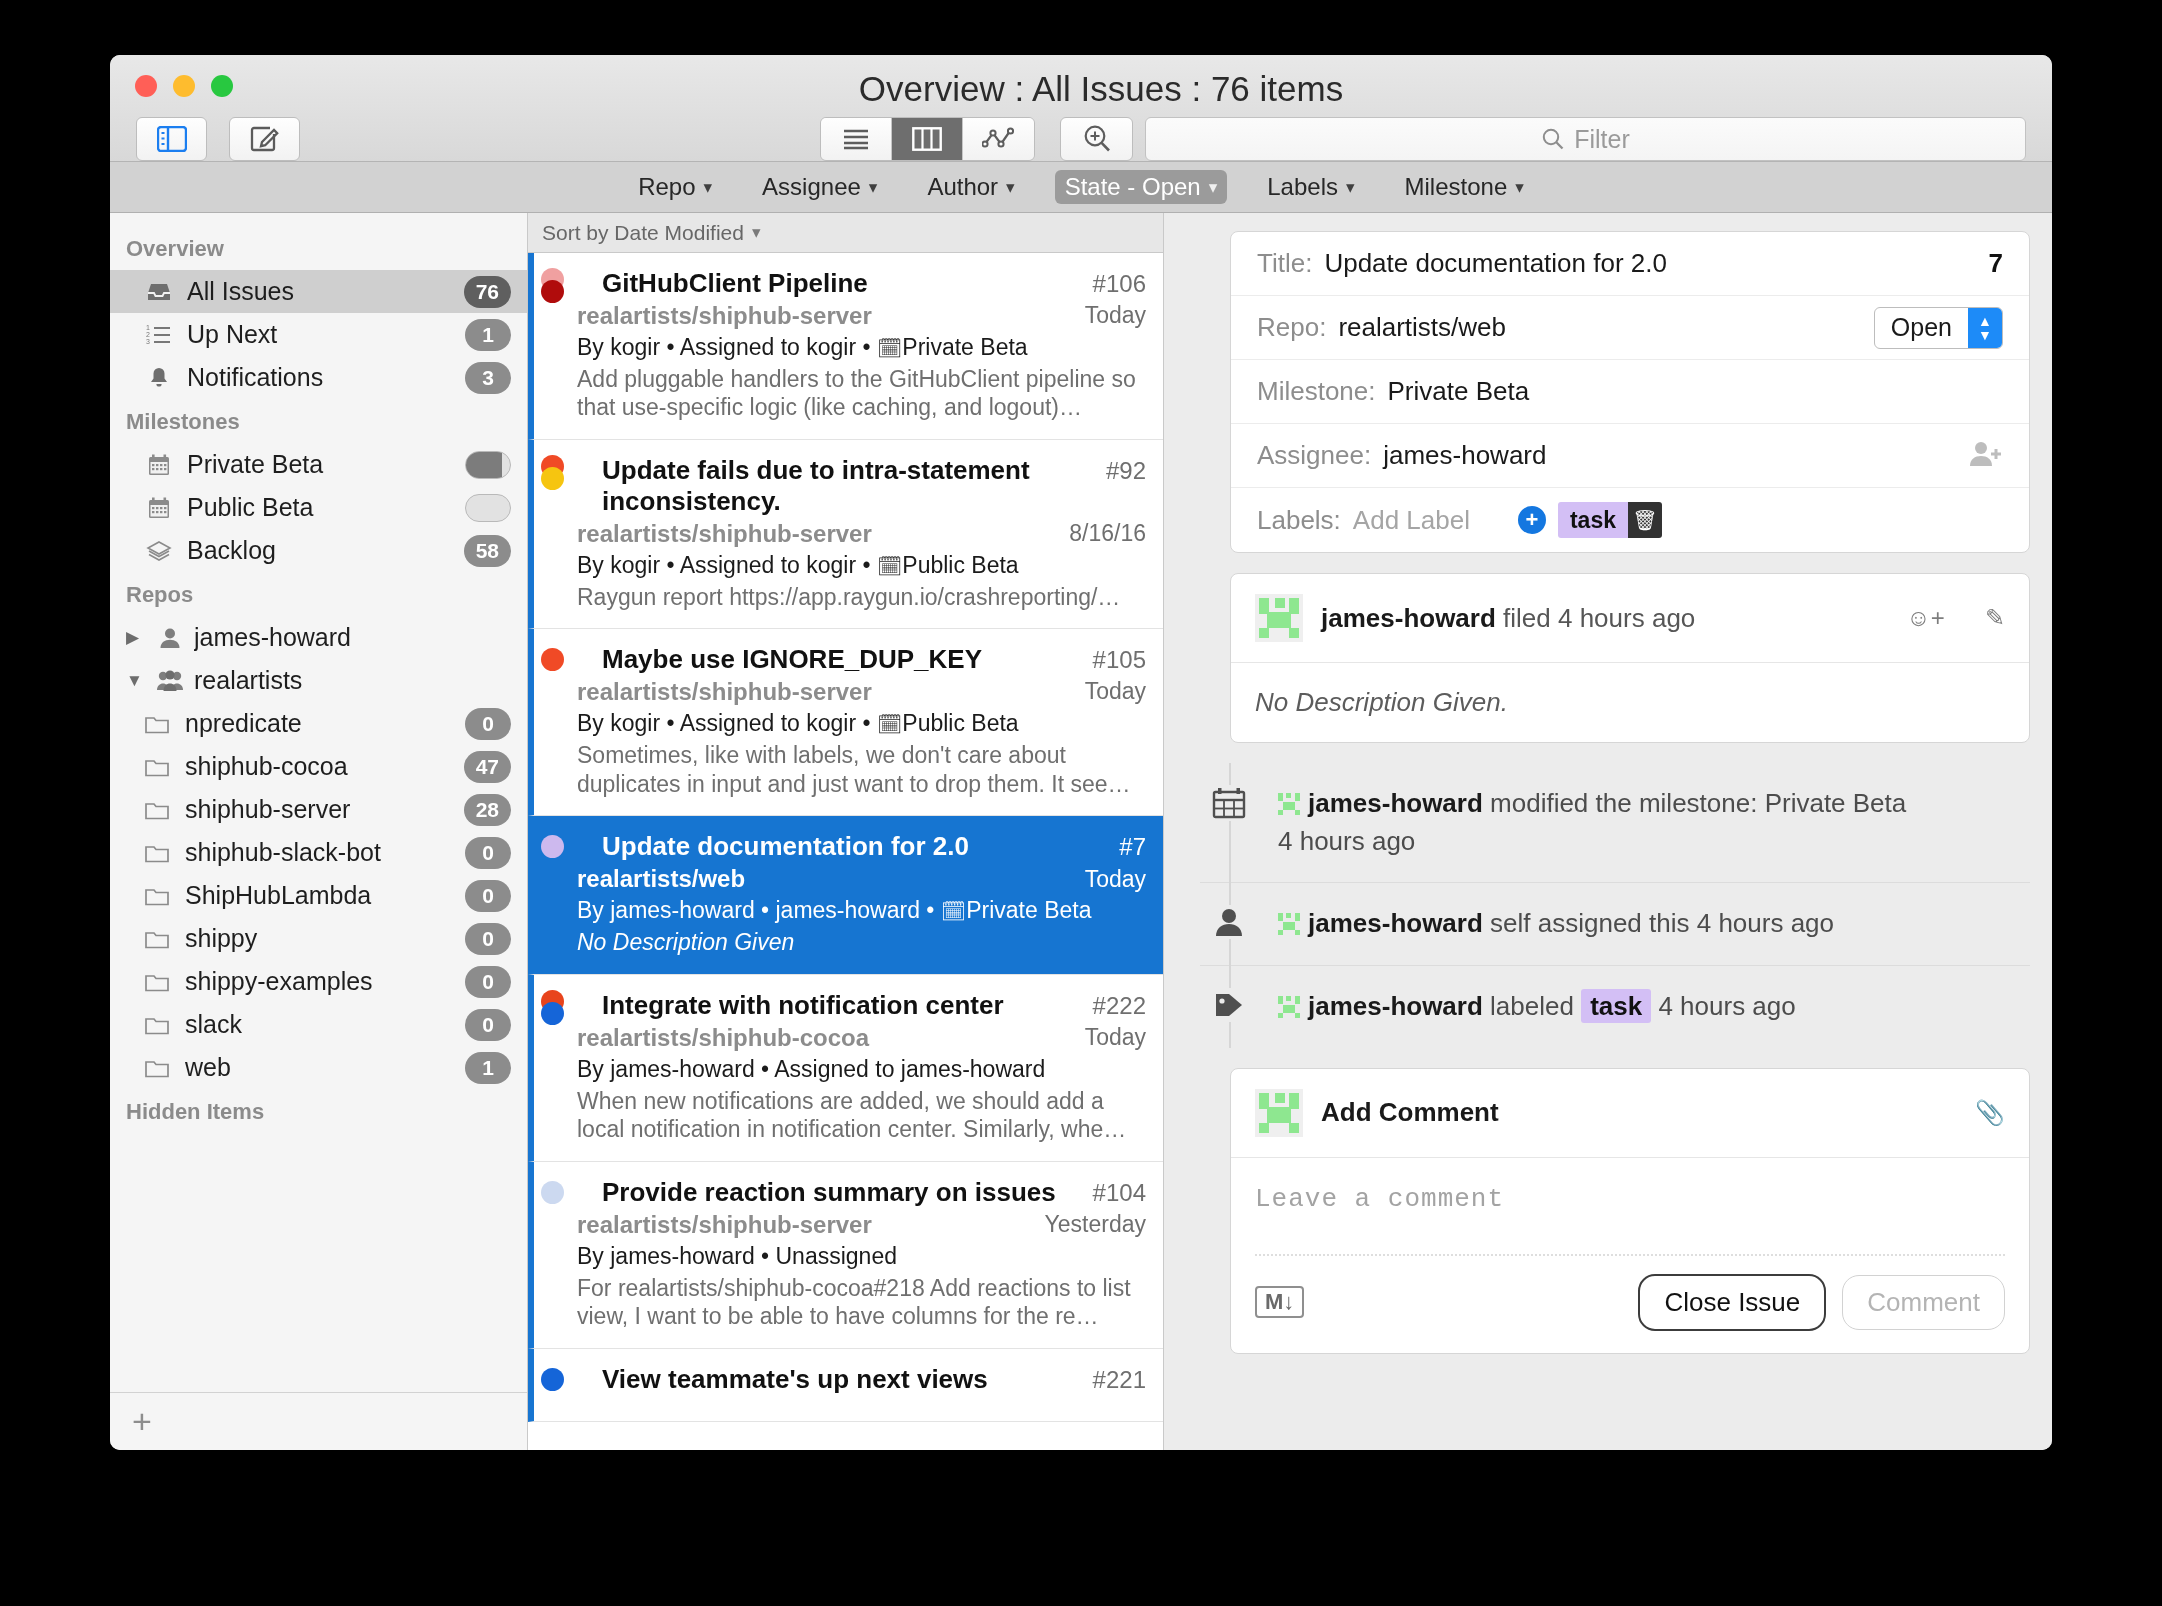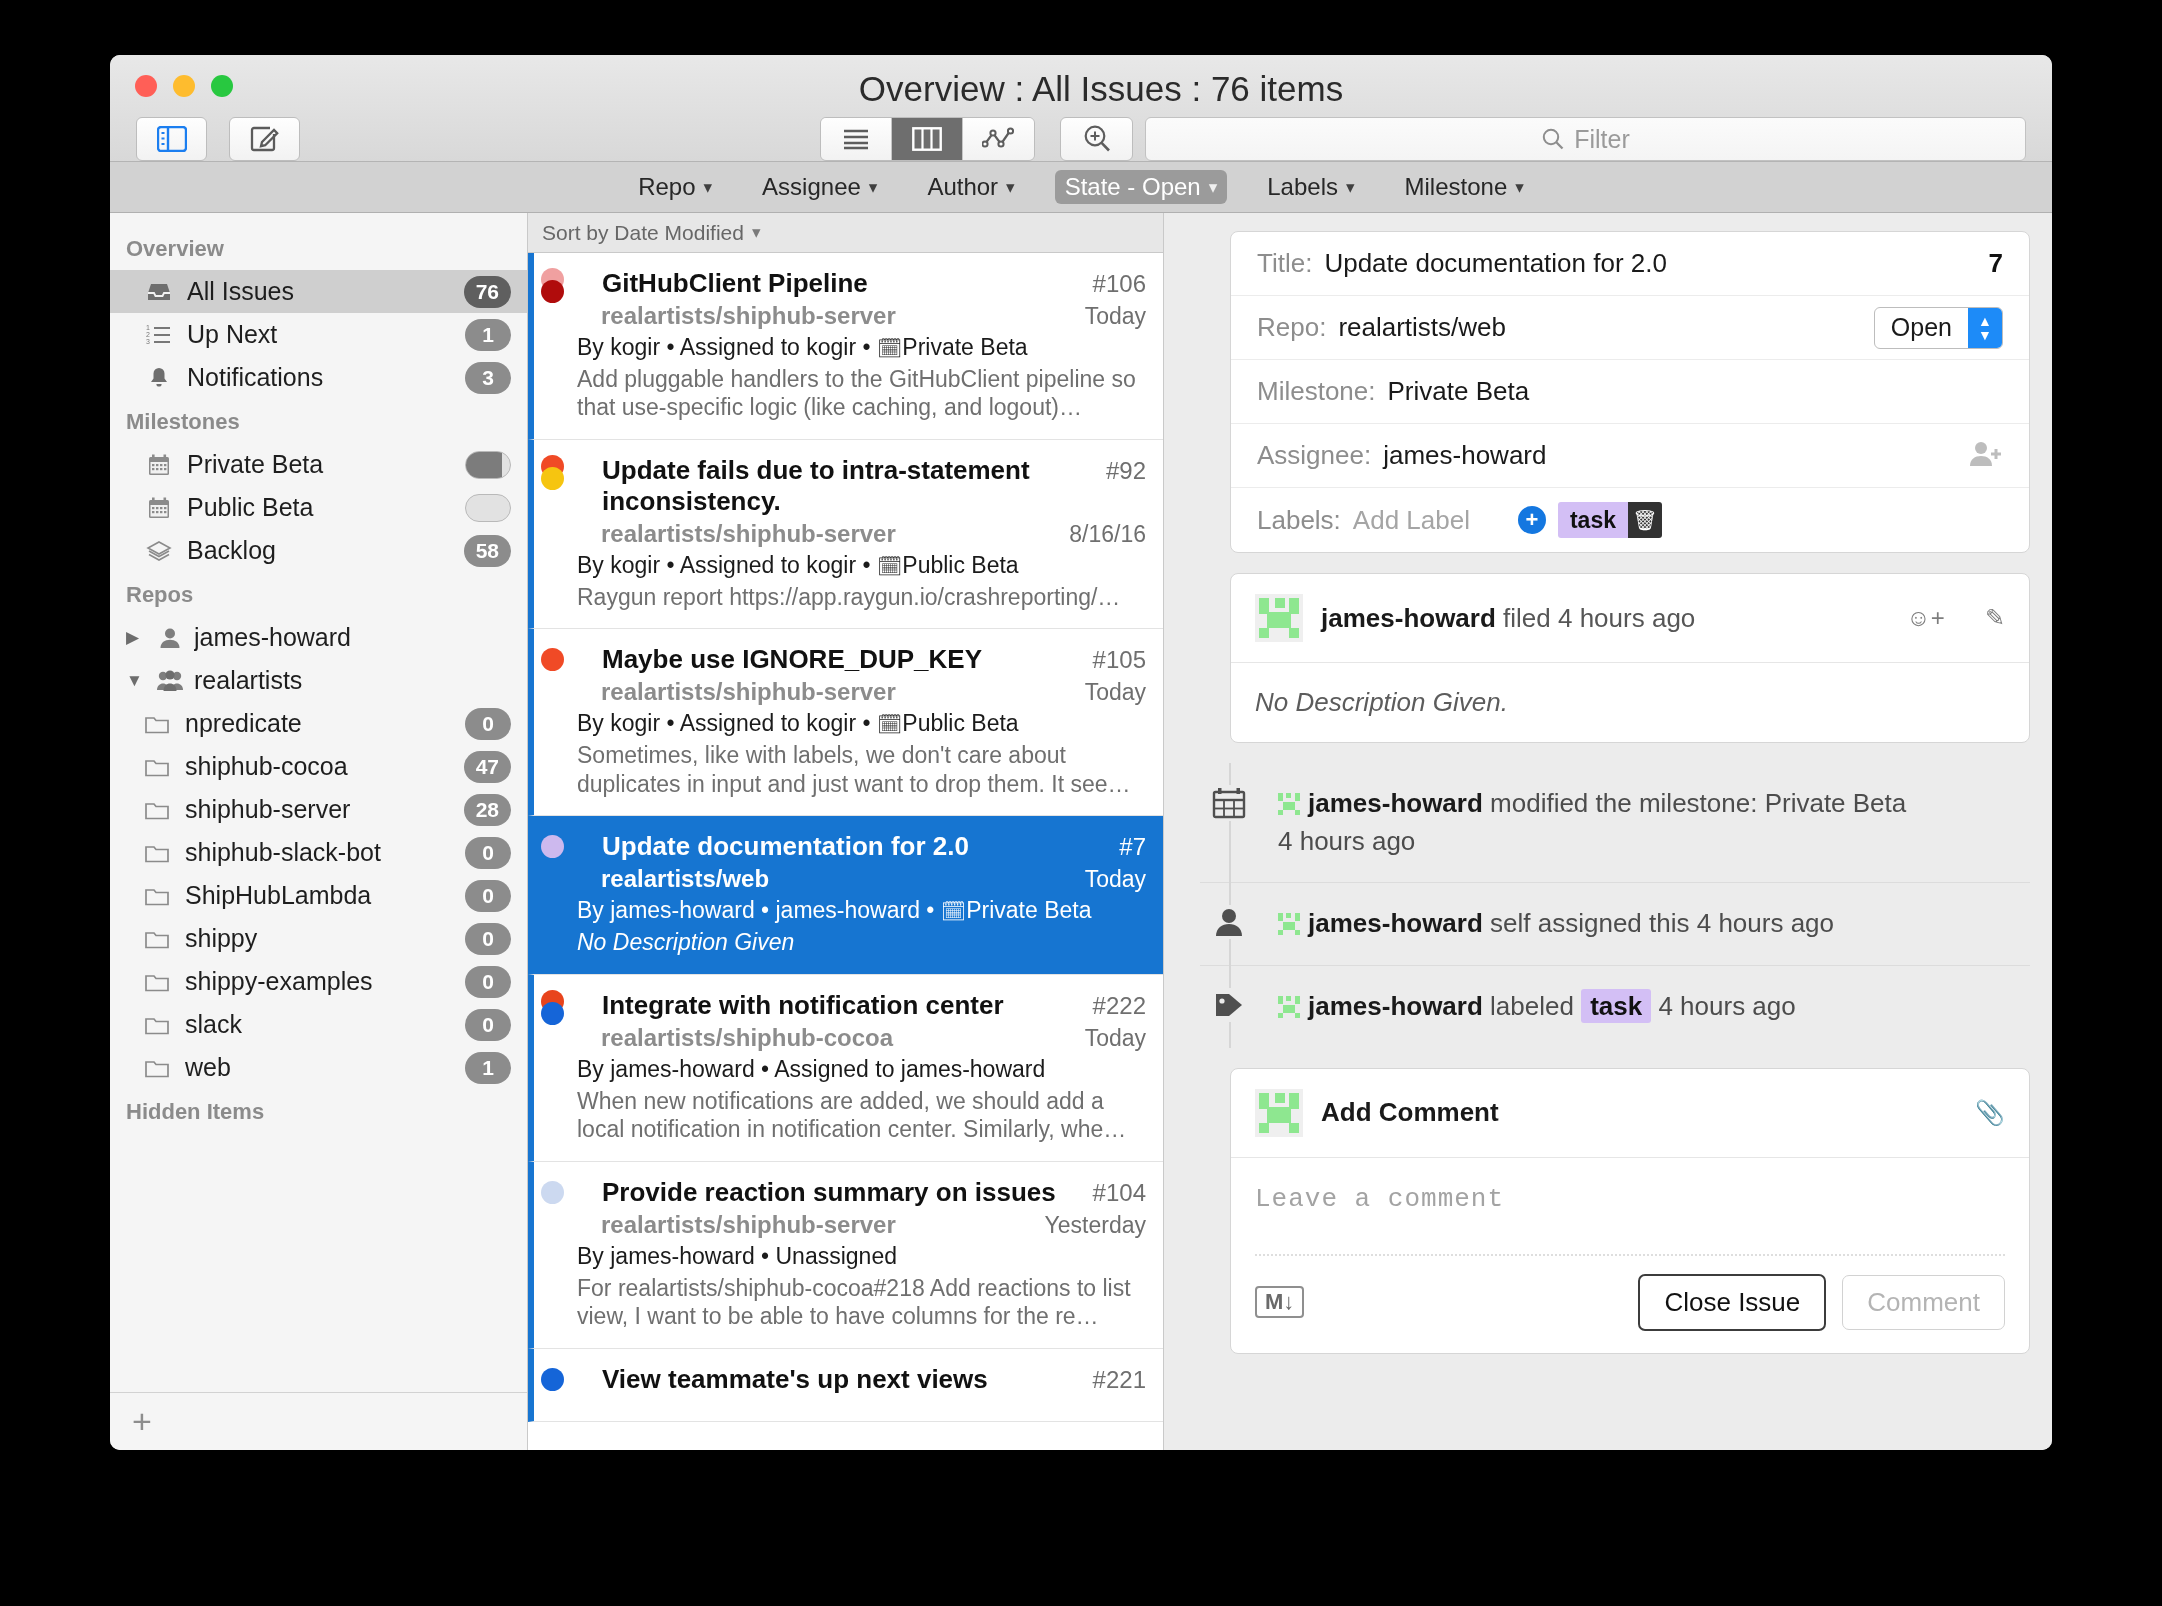--- a/index.html
+++ b/index.html
@@ -142,21 +142,21 @@
     display: flex; gap: 11px;
   }
   .issue.sel { background: #1675d1; border-left-color: #1675d1; }
   .dots { width: 26px; padding-top: 8px; flex: 0 0 auto; position: relative; height: 40px; }
   .dot { width: 23px; height: 23px; border-radius: 50%; position: absolute; left: 1px; }
   .dot.t { top: 0; }
   .dot.b { top: 12px; }
   .irow1 { display: flex; align-items: flex-start; gap: 12px; margin-left: 25px; }
   .ititle { font-size: 26px; font-weight: bold; color: #111; flex: 1; line-height: 1.18; }
   .inum { font-size: 24px; color: #6f6f6f; white-space: nowrap; padding-top: 2px; }
-  .irow2 { display: flex; align-items: flex-end; gap: 12px; margin-top: 3px; margin-left: 24px; }
+  .irow2 { display: flex; align-items: center; gap: 12px; margin-top: 3px; }
   .irepo { font-size: 24px; font-weight: bold; color: #8c8c8c; flex: 1; }
   .idate { font-size: 23px; color: #6f6f6f; white-space: nowrap; }
   .imeta { font-size: 23px; color: #1b1b1b; margin-top: 4px; }
   .idesc { font-size: 23px; color: #6f6f6f; margin-top: 4px; line-height: 1.25; }
   .idesc.ital { font-style: italic; }
   .issue.sel .ititle, .issue.sel .inum, .issue.sel .irepo,
   .issue.sel .idate, .issue.sel .imeta, .issue.sel .idesc { color: #fff; }
   .ibody { flex: 1; min-width: 0; }
   .mini-cal { font-size: 20px; }
 
@@ -206,21 +206,21 @@
   .tev .ttxt b { color: #1a1a1a; }
   .mini-av { display: inline-block; width: 24px; height: 22px; position: relative; vertical-align: -3px; margin-right: 6px; }
   .mini-av i { position: absolute; background: #8ee790; }
   .tagchip { background: #d3bff5; color: #111; font-weight: bold; padding: 2px 9px; border-radius: 3px; }
 
   
   .acbody { padding: 26px 24px 0; font-size: 26px; color: #a3a3a3; font-family: "Liberation Mono", monospace; letter-spacing: 1px; }
   .acdash { border-top: 2px dotted #dedede; margin: 40px 24px 0; }
   .acfoot { display: flex; align-items: center; padding: 18px 24px 22px; gap: 16px; }
   .mdbadge { border: 2px solid #8f8f8f; border-radius: 4px; color: #6a6a6a; font-size: 22px; font-weight: bold; padding: 1px 8px; }
-  .btn { border-radius: 7px; font-size: 26px; padding: 11px 24px; background: #fff; }
+  .btn { border-radius: 17px; font-size: 26px; padding: 11px 24px; background: #fff; }
   .btn.primary { border: 2px solid #3c3c3c; color: #111; }
   .btn.ghost { border: 1px solid #d2d2d2; color: #b4b4b4; }
 </style>
 </head>
 <body>
 
 <div class="window">
 
   <div class="titlebar">
     <div class="traffic">

